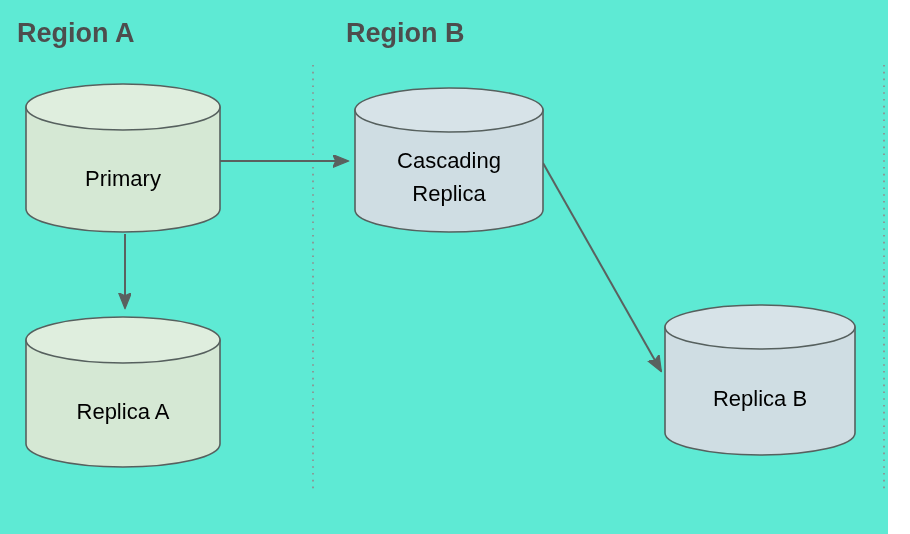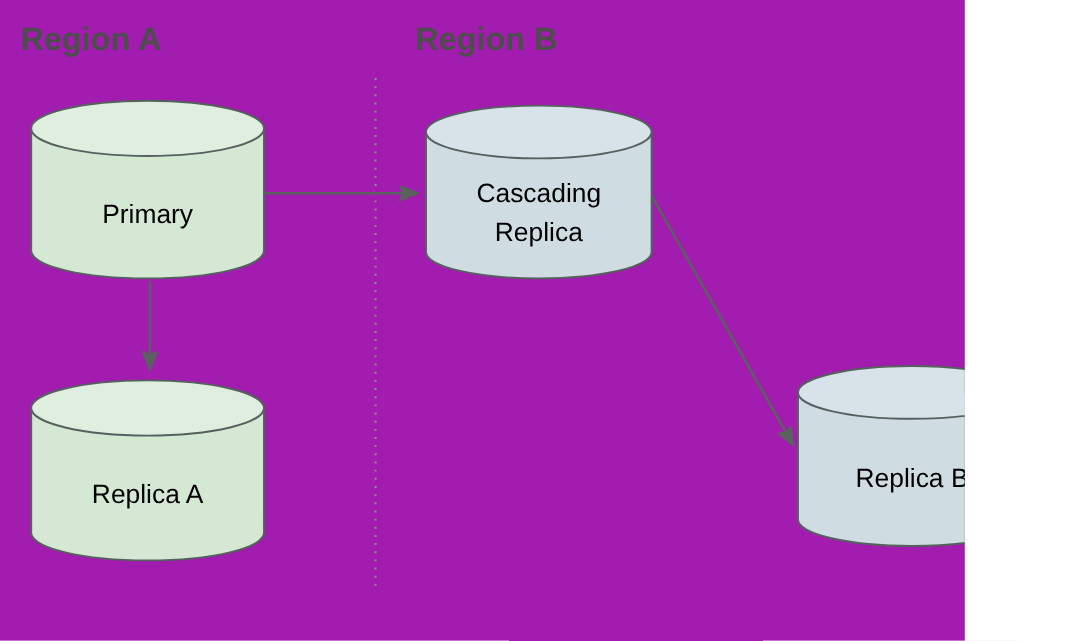--- a/index.html
+++ b/index.html
@@ -5,23 +5,23 @@
   html, body {
     margin: 0;
     padding: 0;
     background: #ffffff;
   }
   body {
     font-family: "Liberation Sans", sans-serif;
   }
   #canvas {
     position: relative;
-    width: 804px;
+    width: 888px;
     height: 534px;
-    background: #a21caf;
+    background: #5eead4;
     overflow: hidden;
   }
   #diagram-svg {
     position: absolute;
     top: 0;
     left: 0;
     width: 910px;
     height: 534px;
   }
   .region-title {

